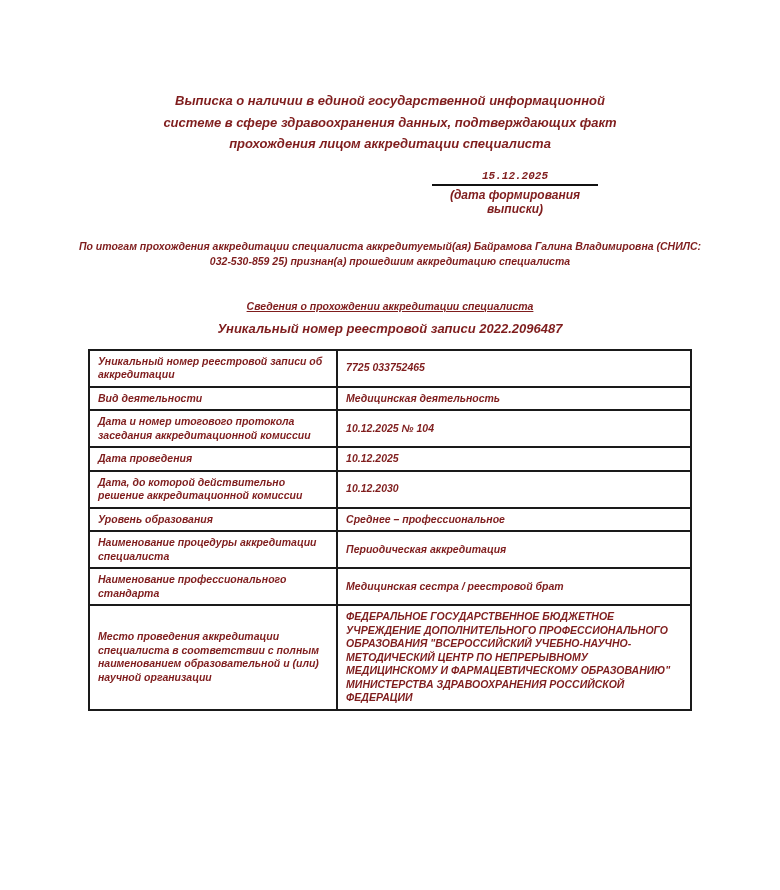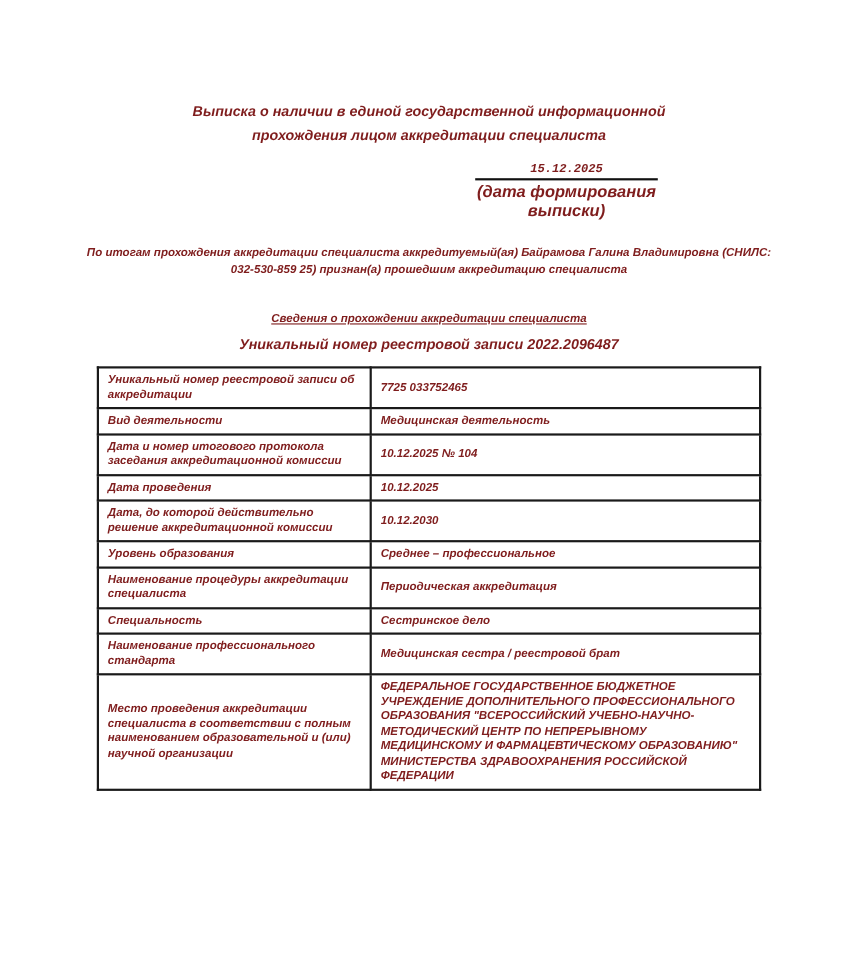--- a/index.html
+++ b/index.html
@@ -33,21 +33,21 @@
     margin-top: 15px;
     text-align: center;
   }
   .date-value {
     font-size: 11px;
     padding-bottom: 2px;
     border-bottom: 2px solid #111111;
     font-family: Liberation Mono, monospace;
   }
   .date-caption {
-    font-size: 15px;
+    font-size: 12px;
     padding-top: 2px;
   }
 
   .intro {
     margin-top: 23px;
     text-align: center;
     font-size: 10.5px;
     line-height: 15px;
   }
   .intro span { display: block; }
@@ -81,20 +81,21 @@
   td.label-cell { width: 226px; }
   td.value-cell { width: 330px; }
 </style>
 </head>
 <body>
 
 <div class="page">
 
   <div class="doc-title">
     <span>Выписка о наличии в единой государственной информационной</span>
+    <span>системе в сфере здравоохранения данных, подтверждающих факт</span>
     <span>прохождения лицом аккредитации специалиста</span>
   </div>
 
   <div class="date-block">
     <div class="date-value">15.12.2025</div>
     <div class="date-caption">(дата формирования выписки)</div>
   </div>
 
   <div class="intro">
     <span>По итогам прохождения аккредитации специалиста аккредитуемый(ая) Байрамова Галина Владимировна (СНИЛС:</span>
@@ -129,24 +130,20 @@
       </tr>
       <tr>
         <td class="label-cell">Уровень образования</td>
         <td class="value-cell">Среднее – профессиональное</td>
       </tr>
       <tr>
         <td class="label-cell">Наименование процедуры аккредитации специалиста</td>
         <td class="value-cell">Периодическая аккредитация</td>
       </tr>
       <tr>
-        <td class="label-cell">Специальность</td>
-        <td class="value-cell">Сестринское дело</td>
-      </tr>
-      <tr>
         <td class="label-cell">Наименование профессионального стандарта</td>
         <td class="value-cell">Медицинская сестра / реестровой брат</td>
       </tr>
       <tr>
         <td class="label-cell">Место проведения аккредитации специалиста в соответствии с полным наименованием образовательной и (или) научной организации</td>
         <td class="value-cell">ФЕДЕРАЛЬНОЕ ГОСУДАРСТВЕННОЕ БЮДЖЕТНОЕ УЧРЕЖДЕНИЕ ДОПОЛНИТЕЛЬНОГО ПРОФЕССИОНАЛЬНОГО ОБРАЗОВАНИЯ "ВСЕРОССИЙСКИЙ УЧЕБНО-НАУЧНО-МЕТОДИЧЕСКИЙ ЦЕНТР ПО НЕПРЕРЫВНОМУ МЕДИЦИНСКОМУ И ФАРМАЦЕВТИЧЕСКОМУ ОБРАЗОВАНИЮ" МИНИСТЕРСТВА ЗДРАВООХРАНЕНИЯ РОССИЙСКОЙ ФЕДЕРАЦИИ</td>
       </tr>
     </tbody>
   </table>
 

